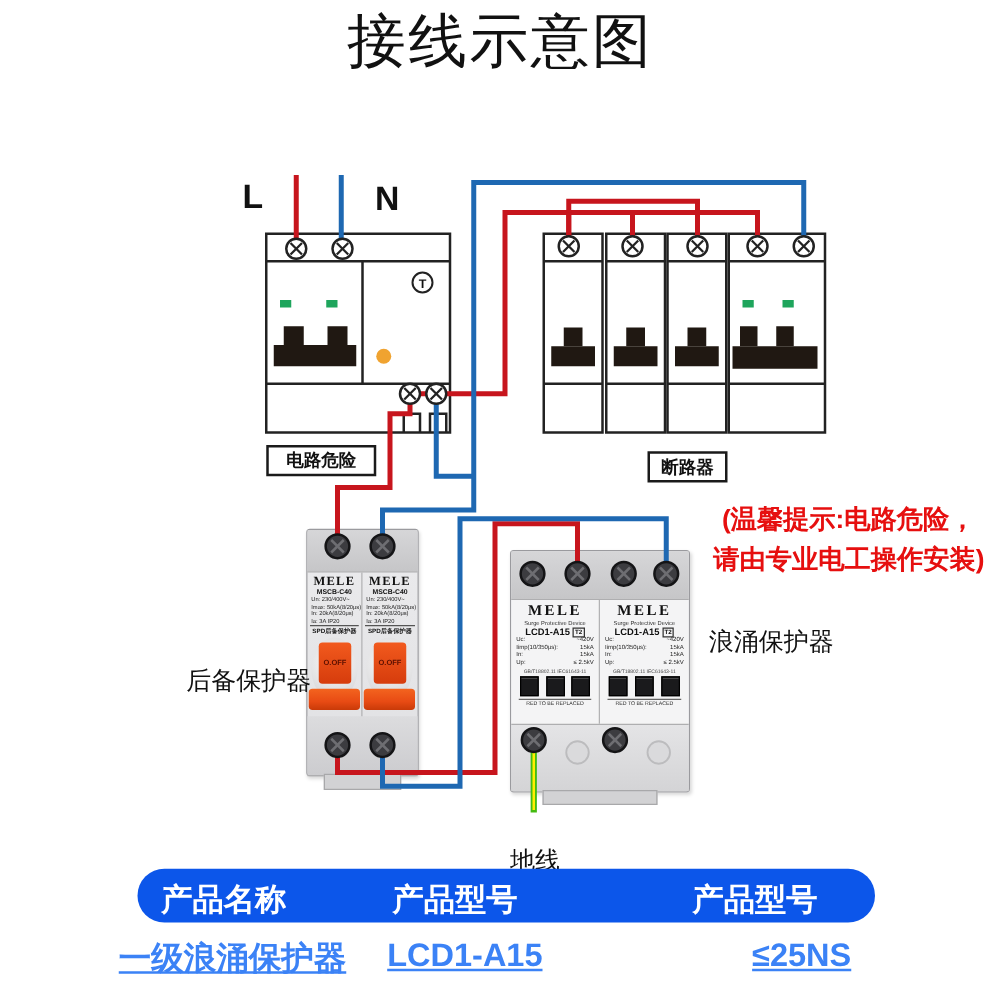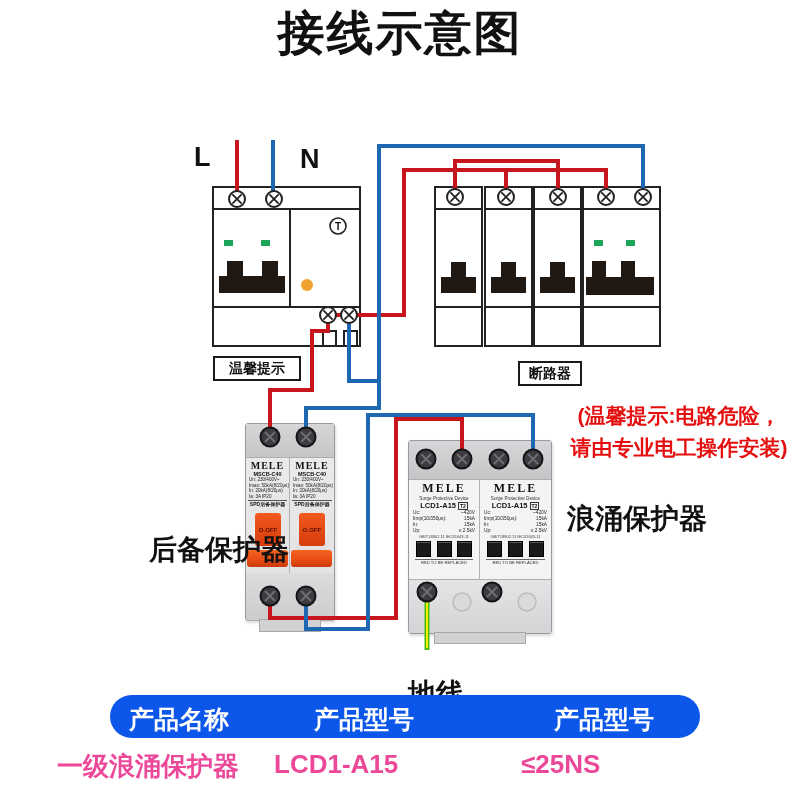--- a/index.html
+++ b/index.html
@@ -5,32 +5,32 @@
   html,body{margin:0;padding:0;background:#fff;}
   #page{position:relative;width:800px;height:800px;background:#fff;overflow:hidden;
         font-family:"Liberation Sans","DejaVu Sans",sans-serif;color:#111;}
   .abs{position:absolute;}
   
   #layer-devices{position:absolute;inset:0;z-index:1;}
   #wiring-svg{position:absolute;left:0;top:0;z-index:2;}
   #layer-text{position:absolute;inset:0;z-index:3;}
 
   
-  #title{left:0;top:2px;width:800px;text-align:center;font-size:47px;font-weight:bold;letter-spacing:2px;}
+  #title{left:0;top:2px;width:800px;text-align:center;font-size:47px;font-weight:normal;letter-spacing:2px;}
   #instructions{left:0;top:70px;width:800px;text-align:center;font-size:21px;font-weight:600;line-height:30px;}
 
   
   .wire-label{font-size:27px;font-weight:bold;}
   #label-l{left:194px;top:142px;}
   #label-n{left:300px;top:144px;}
   .boxed-label{border:2px solid #1a1a1a;background:#fff;text-align:center;
                font-size:14px;font-weight:bold;line-height:21px;}
   #label-leakage{left:213px;top:356px;width:84px;height:21px;}
   #label-breaker{left:518px;top:361px;width:60px;height:21px;}
-  .dev-label{font-size:28px;font-weight:bold;}
+  .dev-label{font-size:20px;font-weight:normal;}
   #label-backup{left:149px;top:531px;}
   #label-surge{left:567px;top:500px;}
   #label-ground{left:408px;top:675px;}
   #warning{left:556px;top:400px;width:246px;text-align:center;
            font-size:21px;font-weight:bold;line-height:32px;color:var(--warning-red);}
 
   
   .device{position:absolute;border:1px solid #9a9a9e;border-radius:3px;
           background:linear-gradient(180deg,#ececee,#e0e0e2);box-shadow:1px 2px 3px rgba(0,0,0,.15);}
   .dev-block{background:linear-gradient(180deg,#d6d6d8,#c6c6c8);border-bottom:1px solid #aeaeb0;}
@@ -74,21 +74,21 @@
   .sp-win{width:13px;height:14px;background:#1a1a1c;border:1px solid #000;box-shadow:inset 0 1px 0 #555;}
   .sp-note{font-size:4.2px;margin:2px 6px 0 6px;border-top:1px solid #666;color:#333;}
   .sp-bottom{height:53px;background:linear-gradient(180deg,#e4e4e6,#d4d4d6);}
   #surge-foot{left:434px;top:632px;width:90px;height:10px;}
 
   
   #table-header{left:110px;top:695px;width:590px;height:43px;border-radius:22px;
                 background:var(--table-blue);color:#fff;}
   .th-cell{position:absolute;top:8px;width:110px;text-align:center;font-size:25px;font-weight:bold;}
   #th-1{left:14px;} #th-2{left:199px;} #th-3{left:439px;}
-  .tv-cell{position:absolute;top:749px;text-align:left;font-size:26px;font-weight:bold;color:#ec4899;}
+  .tv-cell{position:absolute;top:749px;text-align:right;font-size:26px;font-weight:bold;color:#3b82f6;text-decoration:underline;}
   #tv-1{left:57px;width:220px;} #tv-2{left:274px;width:160px;} #tv-3{left:521px;width:160px;}
 
   
   .box{fill:#fff;stroke:#222;stroke-width:2;}
   .boxline{stroke:#222;stroke-width:2;fill:none;}
   .w-red{stroke:var(--wire-red);stroke-width:4;fill:none;}
   .w-blue{stroke:var(--wire-blue);stroke-width:4;fill:none;}
   .sw{fill:#201812;}
   .led{fill:var(--led-green);}
 </style>
@@ -322,21 +322,21 @@
   </svg>
 
   <div id="layer-text">
     <div class="abs" id="title">接线示意图</div>
     <div class="abs" id="instructions">
     </div>
 
     <div class="abs wire-label" id="label-l">L</div>
     <div class="abs wire-label" id="label-n">N</div>
 
-    <div class="abs boxed-label" id="label-leakage">温馨提示</div>
+    <div class="abs boxed-label" id="label-leakage">电路危险</div>
     <div class="abs boxed-label" id="label-breaker">断路器</div>
     <div class="abs dev-label" id="label-backup">后备保护器</div>
     <div class="abs dev-label" id="label-surge">浪涌保护器</div>
     <div class="abs dev-label" id="label-ground">地线</div>
 
     <div class="abs" id="warning">
       <div>(温馨提示:电路危险，</div>
       <div>请由专业电工操作安装)</div>
     </div>
 

